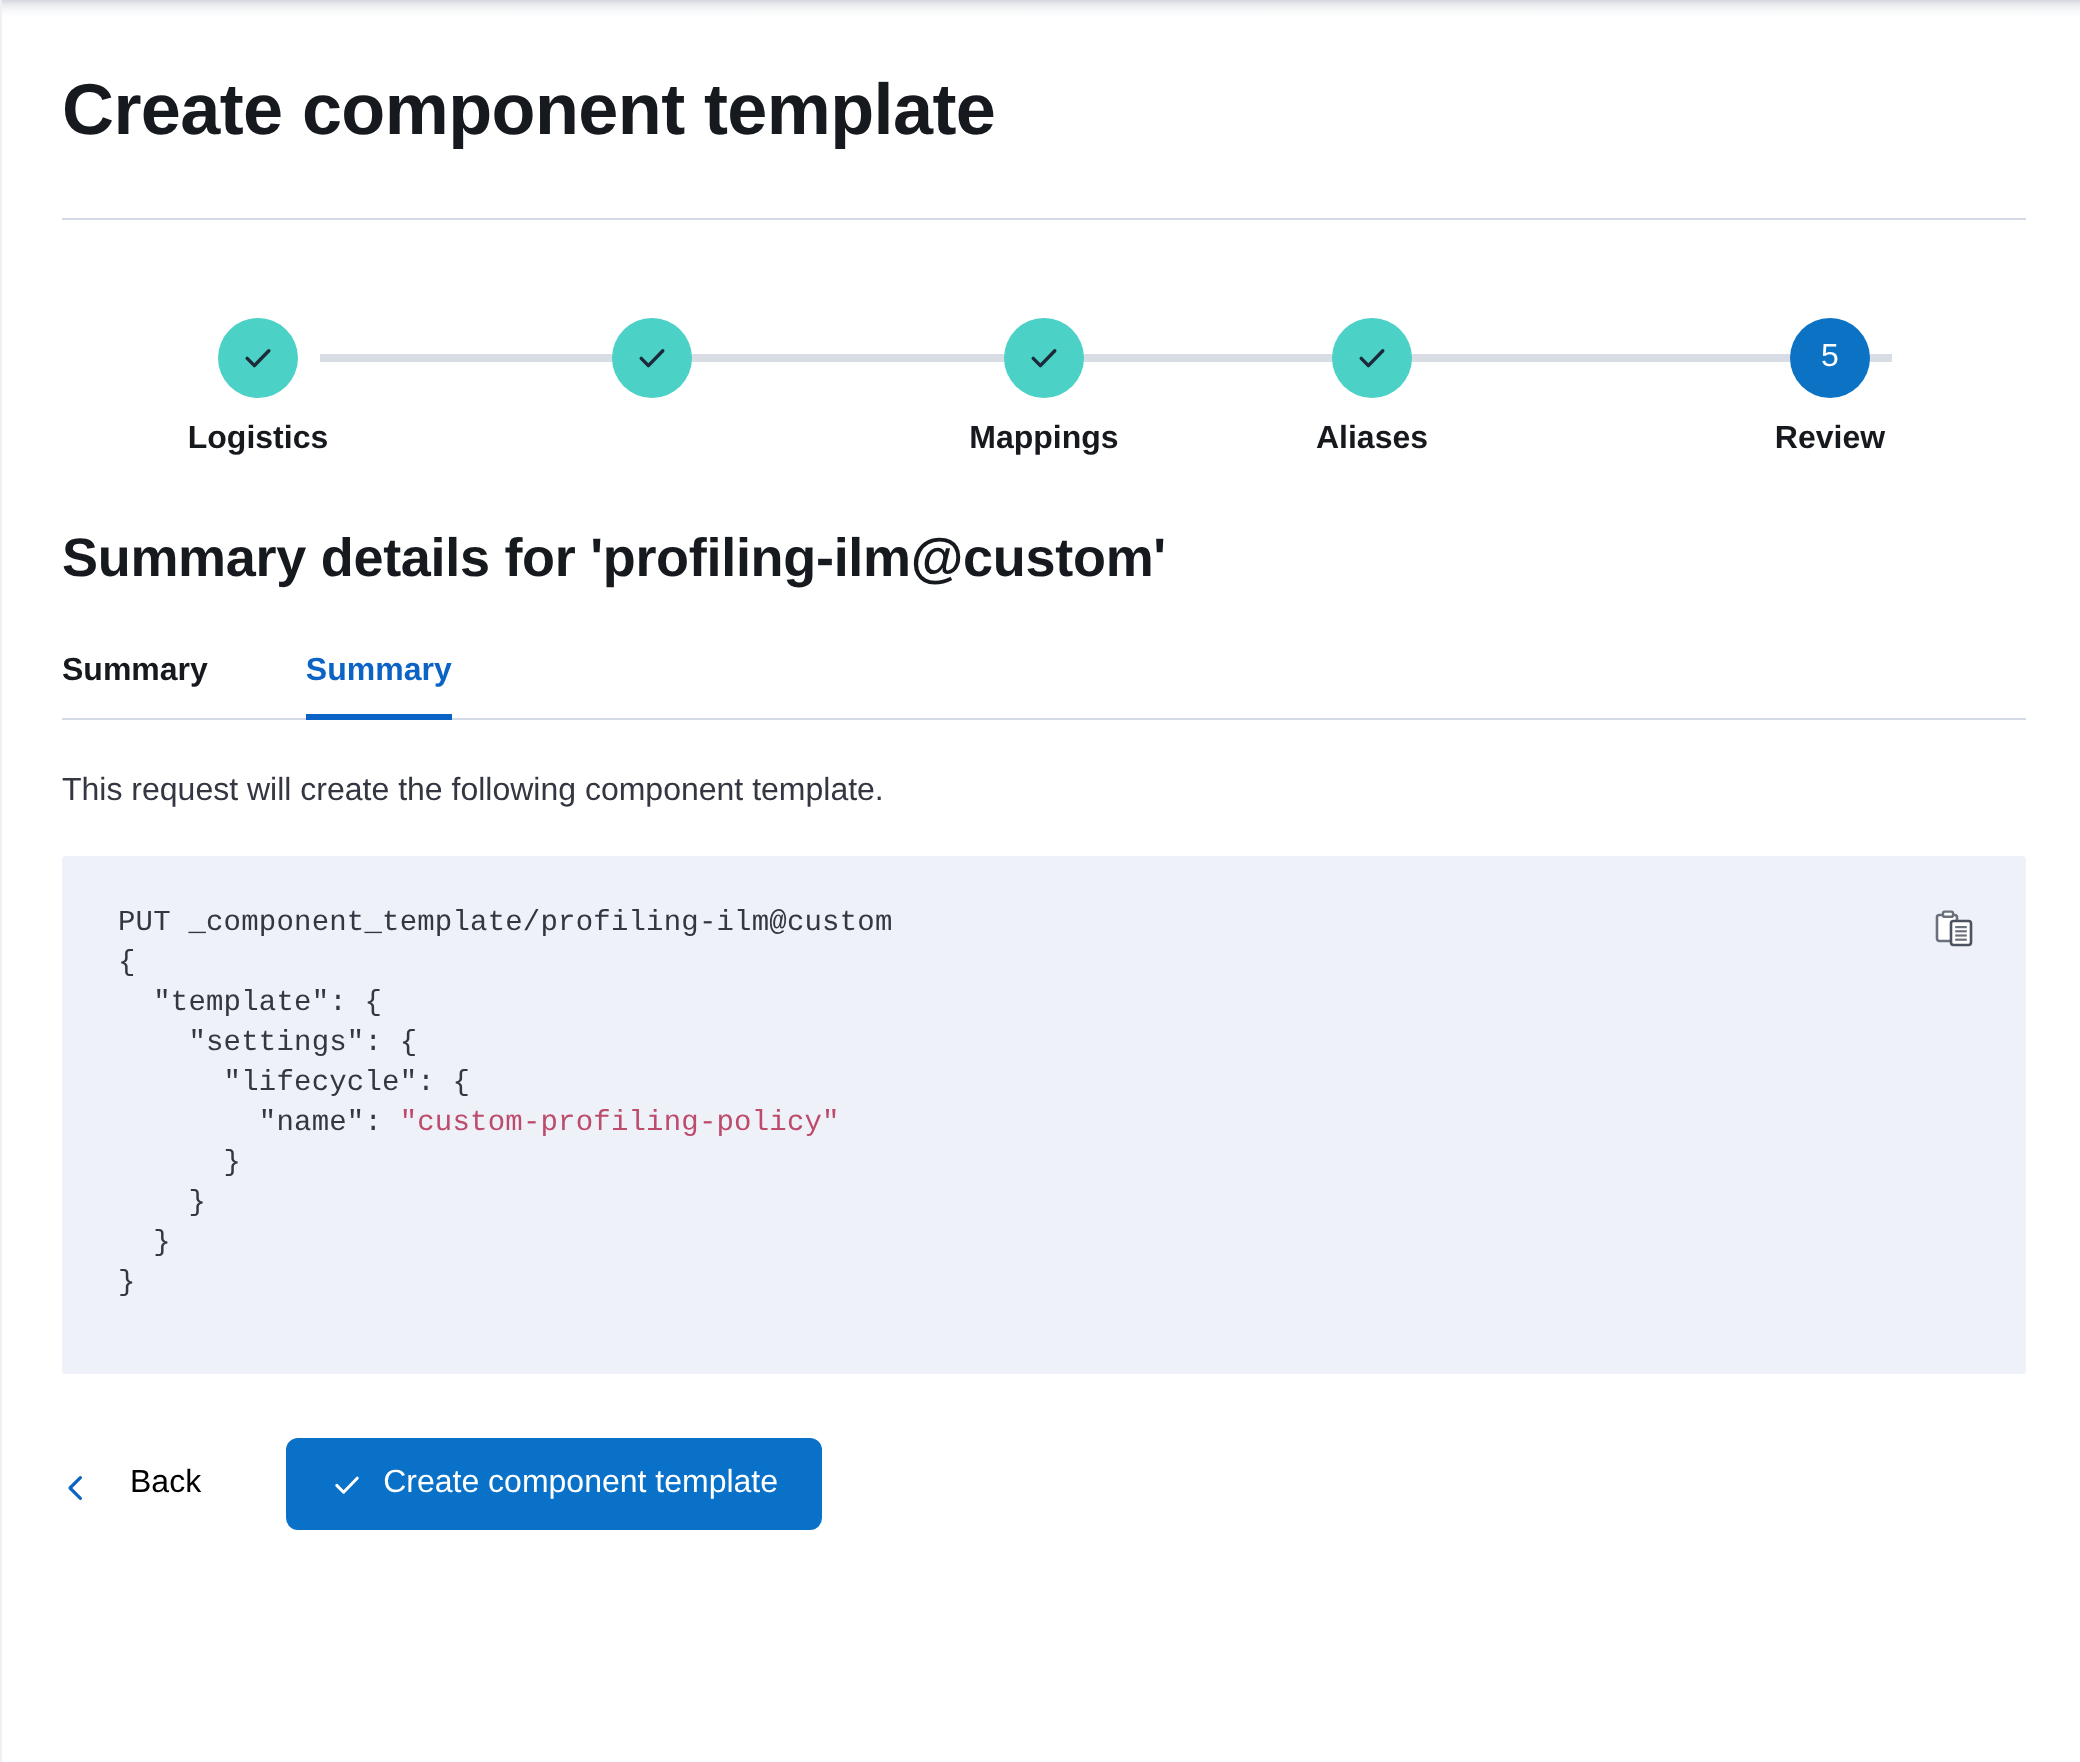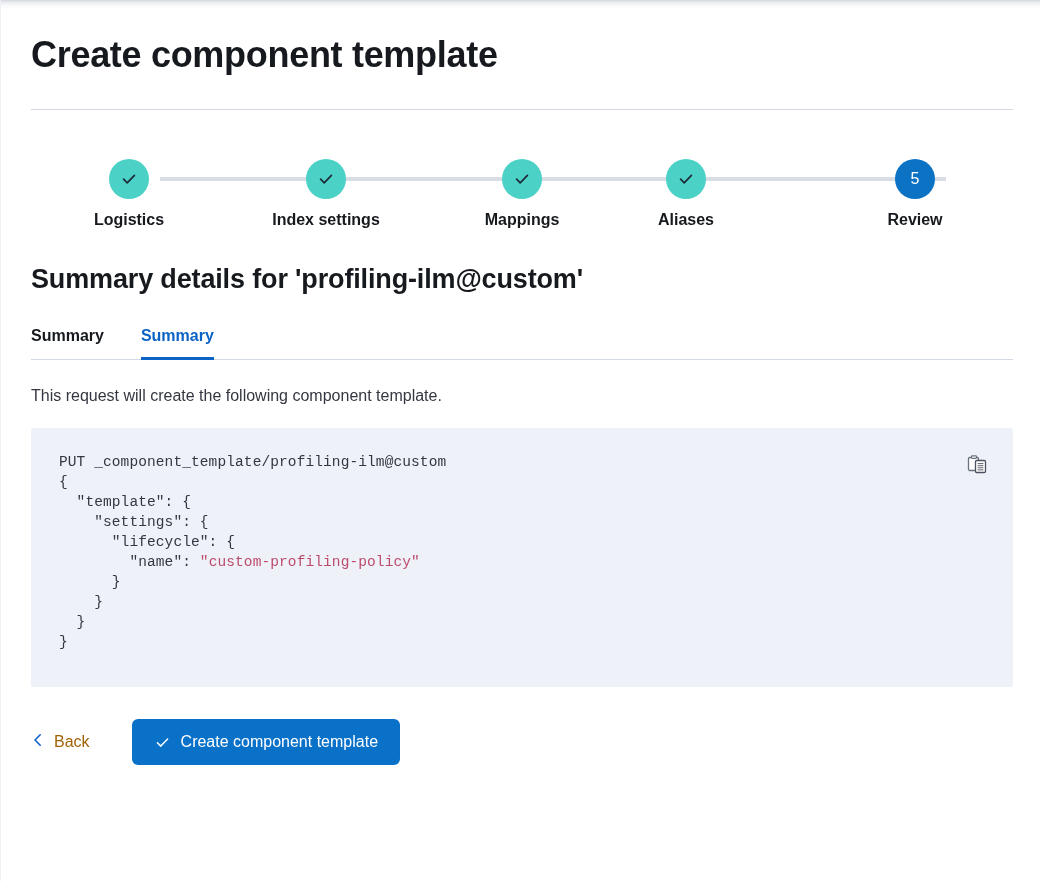--- a/index.html
+++ b/index.html
@@ -124,21 +124,21 @@
     line-height: 36px;
     font-weight: 700;
     letter-spacing: -0.15px;
     color: #16191d;
   }
 
   .tabs {
     margin-top: 28px;
     position: relative;
     display: flex;
-    gap: 5px;
+    gap: 17px;
     border-bottom: 1px solid #d3dae6;
   }
   .tab {
     padding: 0 16px 12px 16px;
     font-size: 16px;
     font-weight: 700;
     line-height: 22px;
     cursor: pointer;
     position: relative;
     background: none;
@@ -202,23 +202,23 @@
 
   
   .actions {
     margin-top: 32px;
     display: flex;
     align-items: center;
     gap: 42px;
   }
   .back-link {
     display: flex;
-    align-items: flex-start;
-    gap: 9px;
-    color: #a16207;
+    align-items: flex-end;
+    gap: 20px;
+    color: #000000;
     font-size: 16px;
     font-weight: 400;
     cursor: pointer;
     background: none;
     border: none;
     font-family: inherit;
     padding: 0;
   }
   .btn-primary {
     display: inline-flex;
@@ -264,21 +264,20 @@
         </div>
         <div class="step-label">Logistics</div>
       </div>
 
       <div class="step" style="left:200px;">
         <div class="step-circle complete">
           <svg width="18" height="18" viewBox="0 0 18 18">
             <path d="M3.6 9.2l3.6 3.6 7.2-7.4" fill="none" stroke="#1d2a3a" stroke-width="1.7" stroke-linecap="round" stroke-linejoin="round"></path>
           </svg>
         </div>
-        <div class="step-label">Index settings</div>
       </div>
 
       <div class="step" style="left:396px;">
         <div class="step-circle complete">
           <svg width="18" height="18" viewBox="0 0 18 18">
             <path d="M3.6 9.2l3.6 3.6 7.2-7.4" fill="none" stroke="#1d2a3a" stroke-width="1.7" stroke-linecap="round" stroke-linejoin="round"></path>
           </svg>
         </div>
         <div class="step-label">Mappings</div>
       </div>

